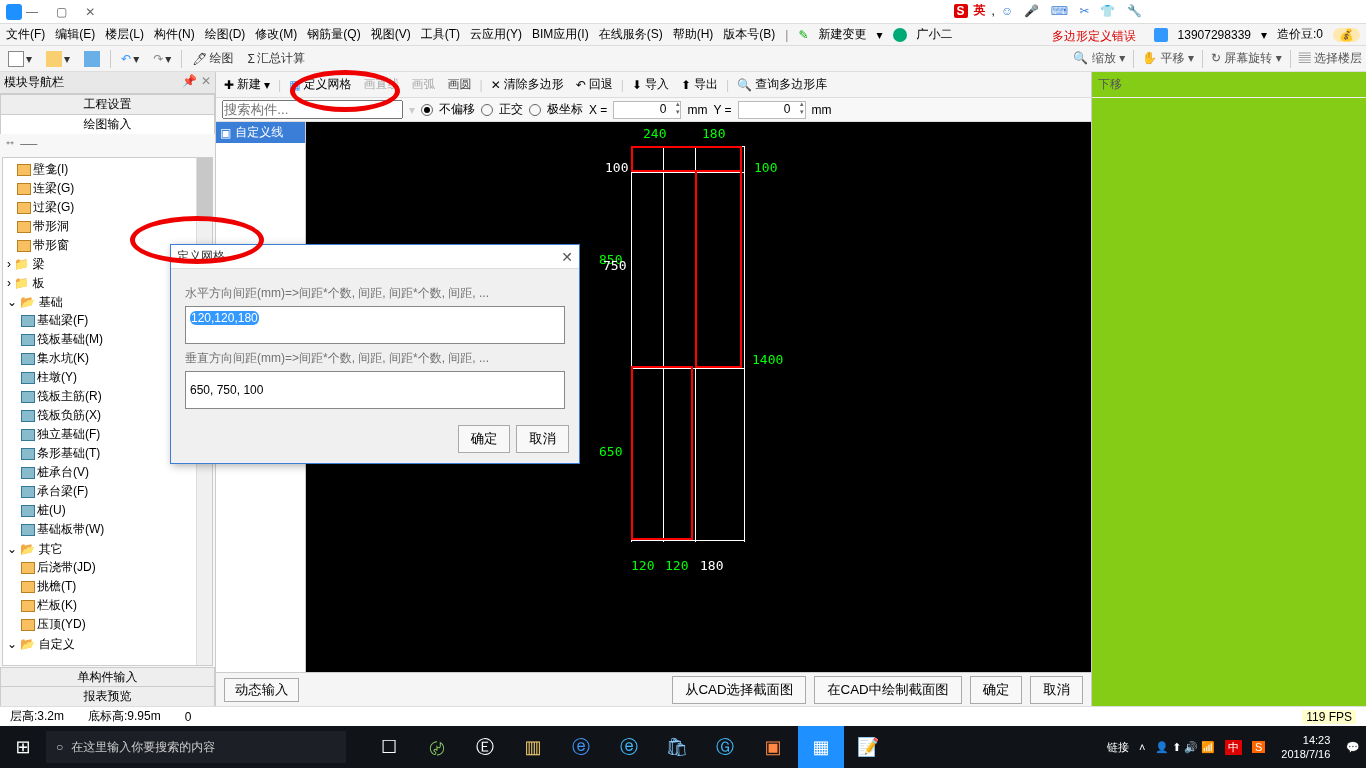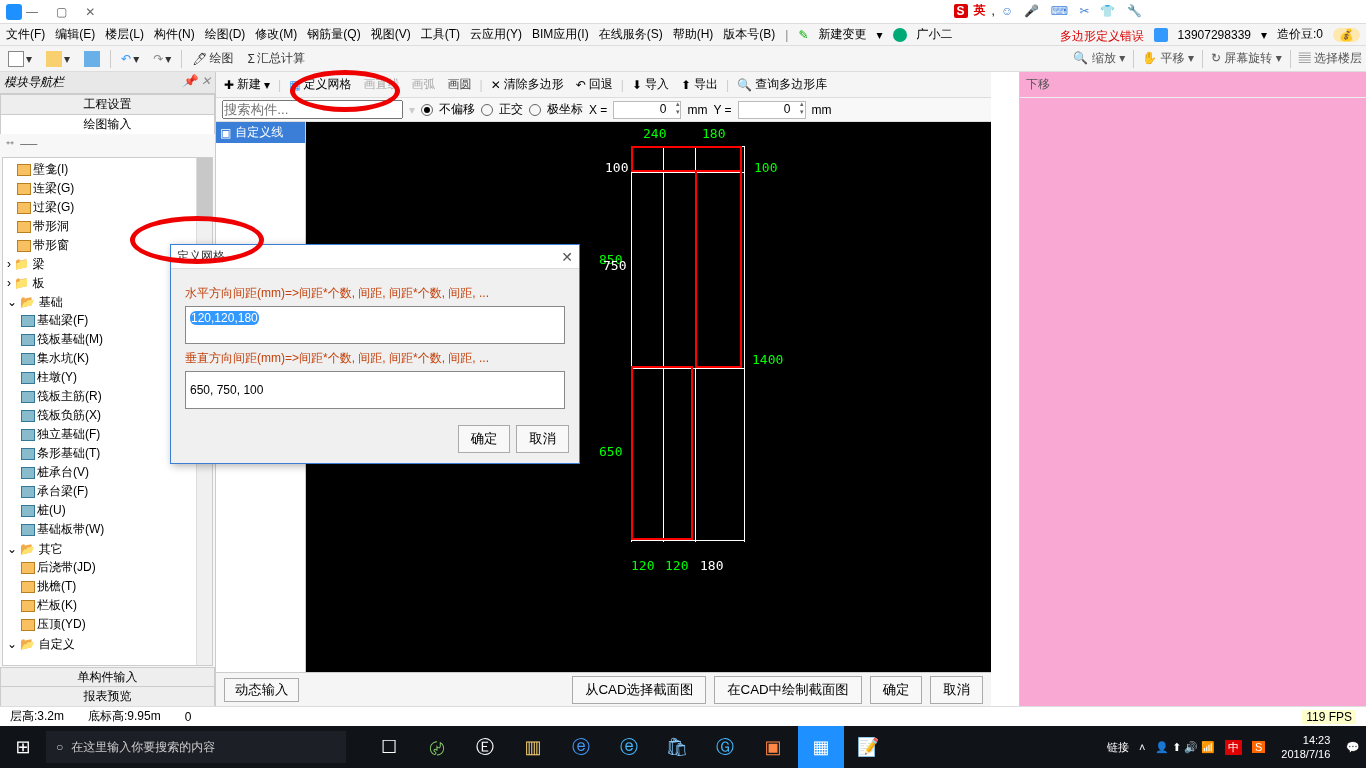--- a/index.html
+++ b/index.html
@@ -32,21 +32,21 @@
 .ico-save { background:#6ab0e8; }
 .ico-undo::before { content:"↶"; color:#39f; }
 .ico-redo::before { content:"↷"; color:#888; }
 
 .right-tools { margin-left:auto; display:flex; gap:8px; color:#555; align-items:center;}
 .right-tools .sep{width:1px;height:18px;background:#ccc;}
 
 
 .container { display: flex; height: calc(768px - 24px - 22px - 26px - 20px - 42px); }
 .left-pane { width: 216px; background:#f7f7f7; border-right:1px solid #ccc; display:flex; flex-direction:column; }
-.pane-title { background:#e8e8e8; padding:2px 4px; border-bottom:1px solid #ccc; display:flex; justify-content:space-between;font-style:italic; }
+.pane-title { background:#e8e8e8; padding:2px 4px; border-bottom:1px solid #ccc; display:flex; justify-content:space-between; }
 .pane-title .btns span{ color:#888; cursor:pointer; }
 .tab-btn { text-align:center; padding:1px; border:1px solid #ccc; background:#eee; border-bottom:none;}
 .tab-btn.active { background:#fff; }
 .icon-row { padding:3px 6px; display:flex; gap:6px; color:#666; }
 .tree { flex:1; overflow:auto; padding:2px 0; background:#fff; border:1px solid #ccc; margin:0 2px 2px 2px; position:relative;}
 .tree-inner { position:relative; }
 .tree ul { list-style:none; padding-left:14px; }
 .tree li { padding:1px 0; white-space:nowrap; }
 .tree .ico { width:14px; height:12px; display:inline-block; vertical-align:middle; margin-right:2px; background:#f8c060; border:1px solid #b88020; }
 .tree .ico.b { background:#8bc; border-color:#379; }
@@ -93,36 +93,36 @@
 .taskbar .apps { display:flex; gap:2px; margin-left:20px; }
 .taskbar .app { width:46px; height:42px; display:flex;align-items:center;justify-content:center; font-size:18px;}
 .taskbar .tray { margin-left:auto; display:flex; align-items:center; gap:10px; padding:0 6px; font-size:11px;}
 .taskbar .clock { text-align:right; line-height:14px; padding:0 6px;}
 
 
 .modal { position:absolute; top:244px; left:170px; width:410px; background:#f0f0f0; border:1px solid #3a7ed8; box-shadow:2px 2px 8px rgba(0,0,0,.3); z-index:50;}
 .modal .titlebar2 { height:24px; background:#fff; display:flex; align-items:center; padding:0 6px; color:#333; border-bottom:1px solid #ddd;}
 .modal .titlebar2 .close { margin-left:auto; font-size:14px; color:#555; cursor:pointer;}
 .modal .body { padding:10px 14px; }
-.modal label { display:block; margin:6px 0 4px; color:#c2410c; }
+.modal label { display:block; margin:6px 0 4px; color:#737373; }
 .modal input[type=text] { width:100%; height:38px; border:1px solid #888; padding:4px; font-size:12px; }
 .modal .sel-text { background:#3399ff; color:#fff; padding:0 1px;border-radius:6px;}
 .modal .footer { display:flex; justify-content:flex-end; gap:6px; padding:6px 10px 10px;}
 
 
-.right-pane { width: 347px; border-left:1px solid #ccc; background:#f9a8d4; display:flex; flex-direction:column;margin-left:28px;}
+.right-pane { width: 275px; border-left:1px solid #ccc; background:#84cc16; display:flex; flex-direction:column;}
 .right-pane .row { padding:4px 6px; border-bottom:1px solid #eee; color:#555;}
 
 
 .annot { position:absolute; border:5px solid #e00; border-radius:50%; z-index:60; pointer-events:none;}
 .annot1 { top:70px; left:290px; width:110px; height:42px; }
 .annot2 { top:216px; left:130px; width:134px; height:48px; }
 
 
-.err-text { position:absolute; top:28px; right:222px; color:#d00; }
+.err-text { position:absolute; top:28px; right:230px; color:#d00; }
 </style>
 </head>
 <body>
 
 <div class="titlebar">
   <span class="app-icon"></span>
   <span class="winbtns">
     <span>—</span>
     <span>▢</span>
     <span>✕</span>

